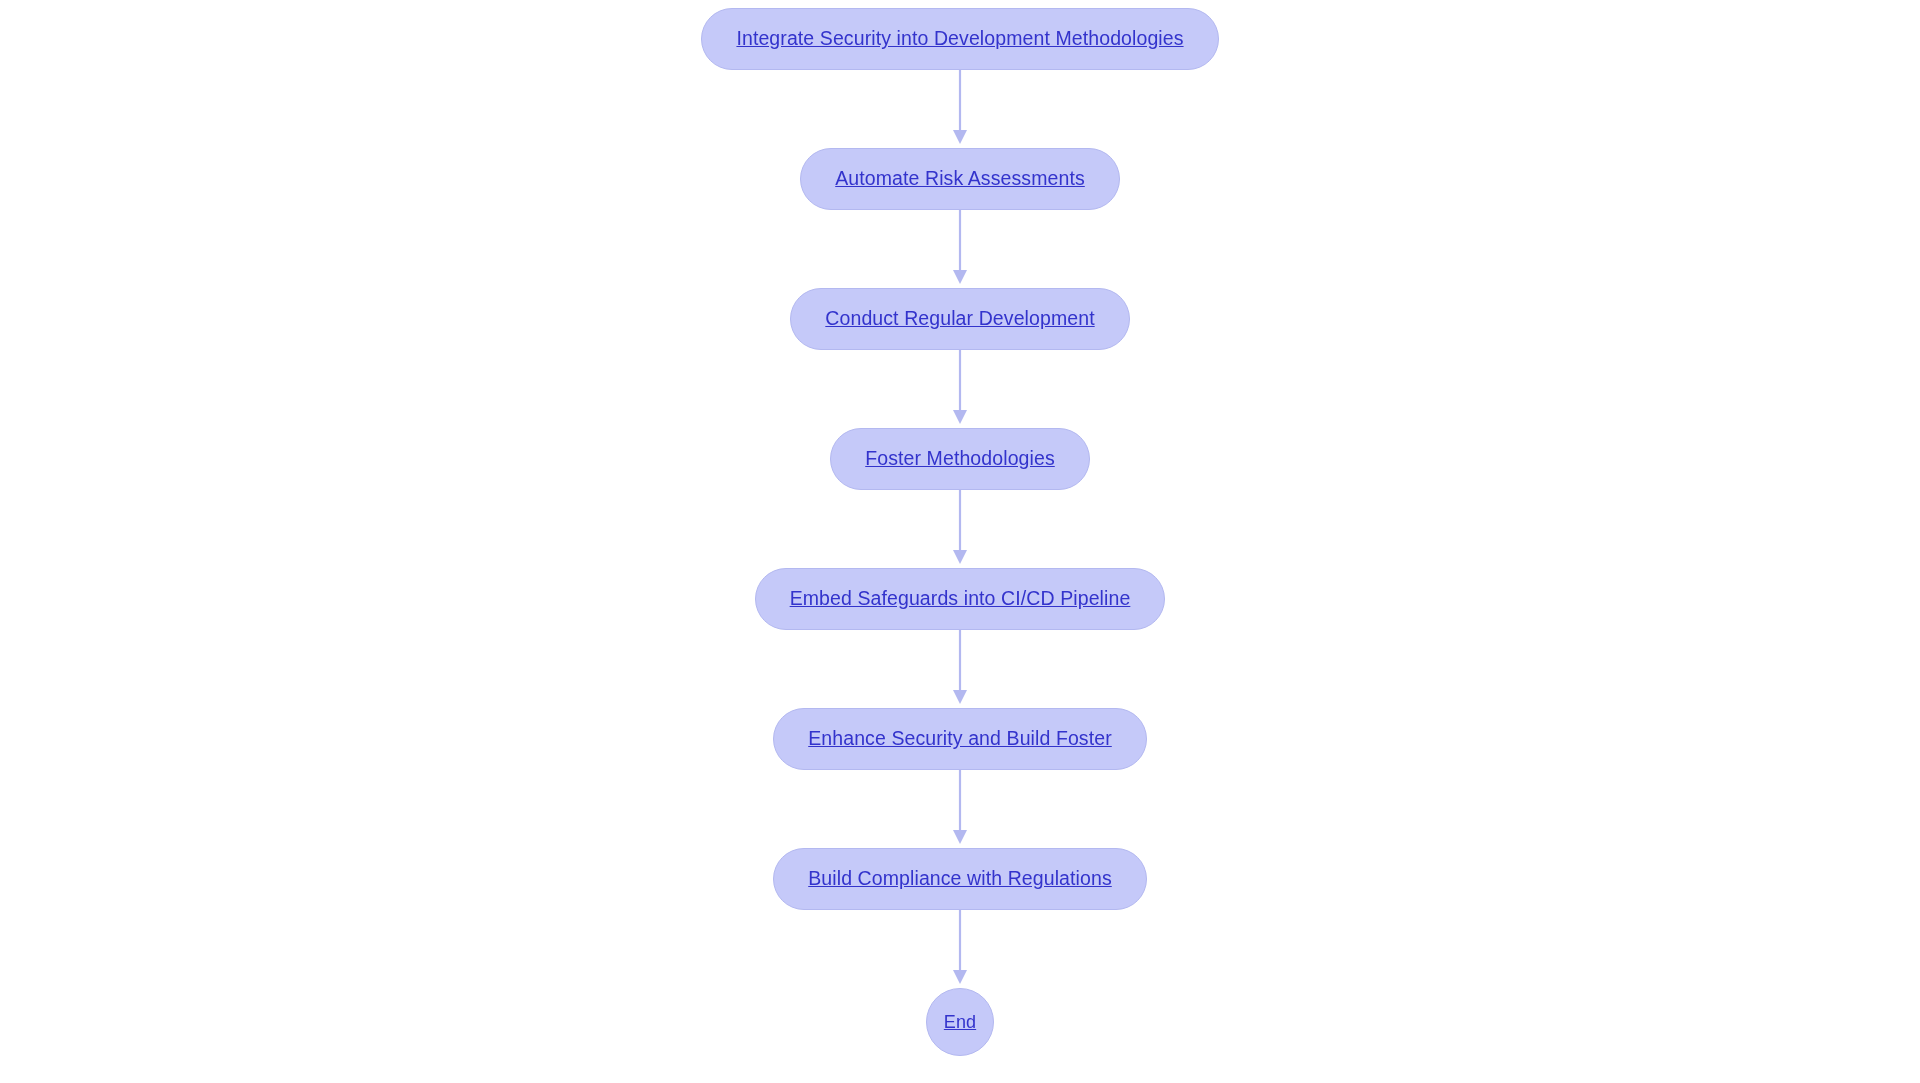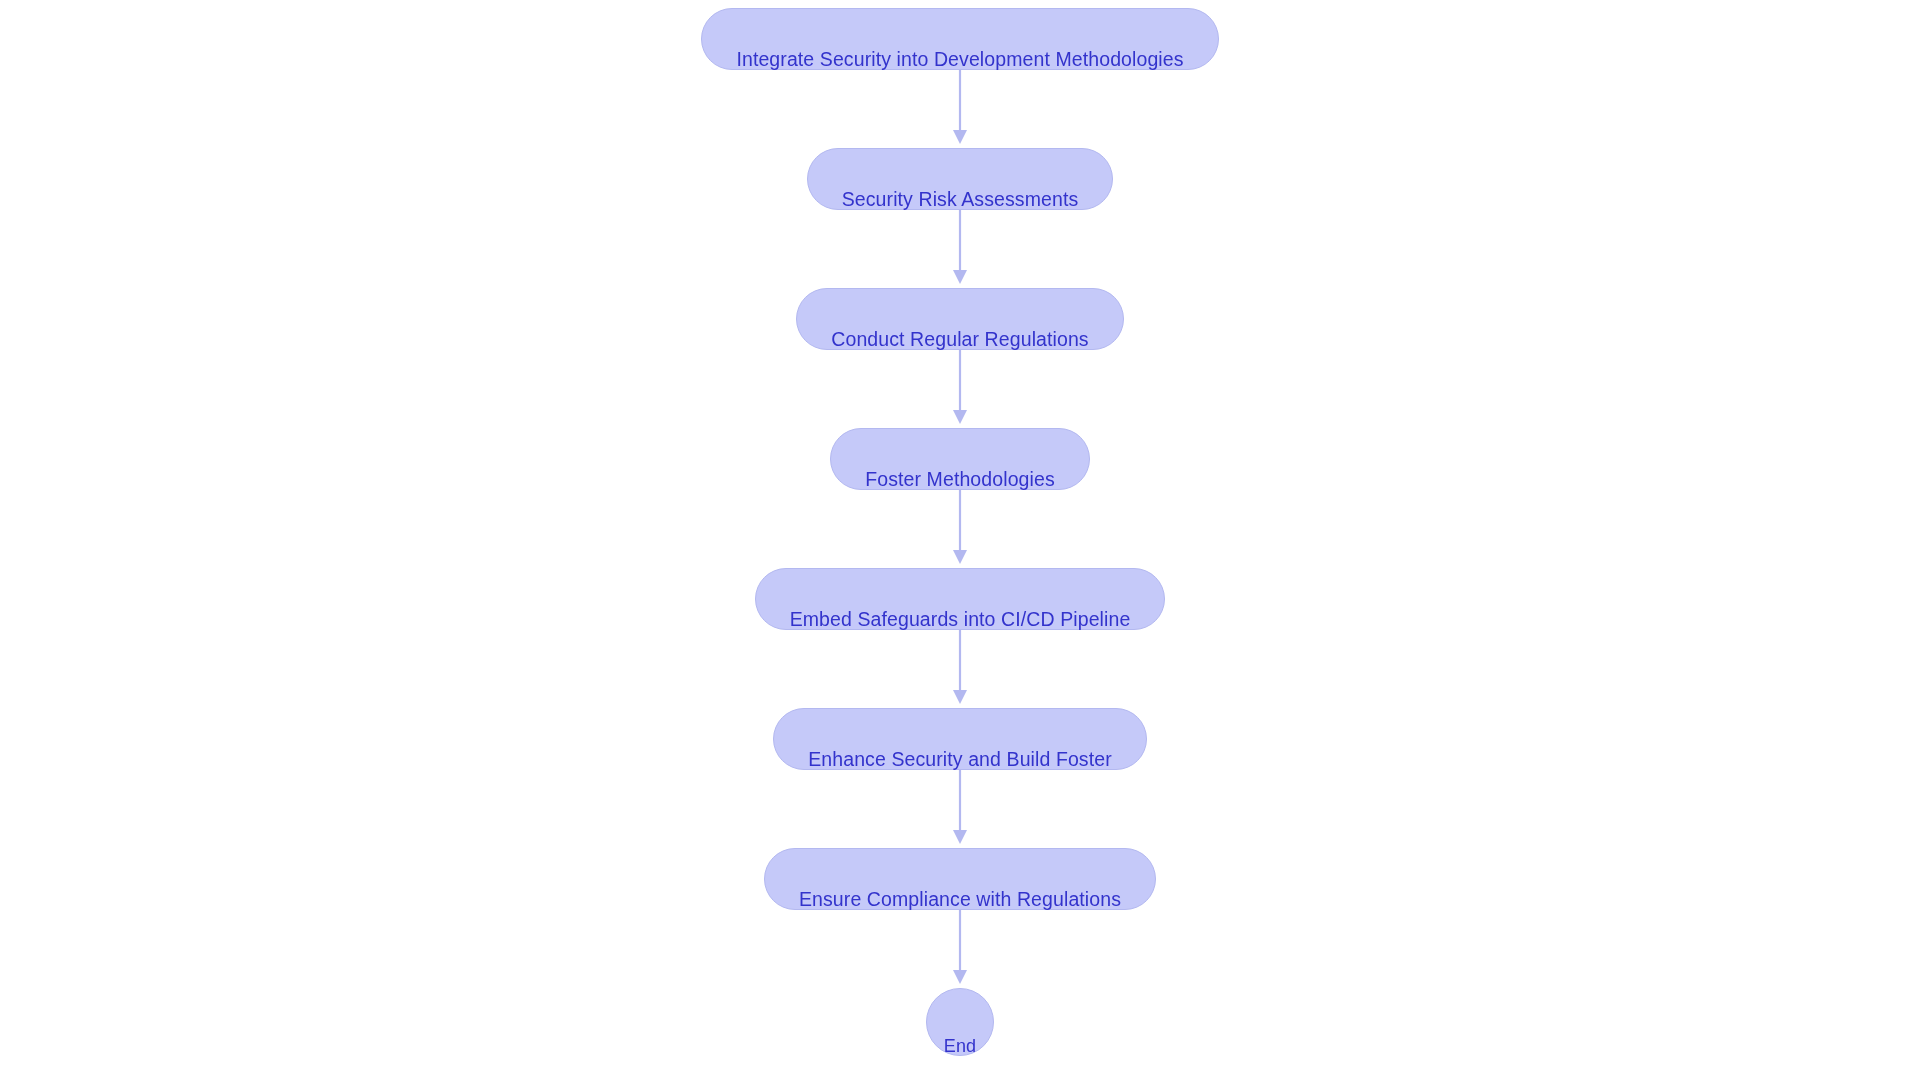--- a/index.html
+++ b/index.html
@@ -29,26 +29,27 @@
     height: 1083px;
     display: flex;
     flex-direction: column;
     align-items: center;
   }
 
   
   .node {
     box-sizing: border-box;
     display: flex;
-    align-items: flex-end;
+    align-items: center;
     justify-content: center;
     background: #c5c9f9;
     border: 1.4px solid #b3b8f0;
     color: #3333cc;
     flex: 0 0 auto;
+    text-decoration: underline;
   }
 
   .node-stadium {
     height: 62px;
     border-radius: 31px;
     padding: 0 34px;
   }
 
   .node-terminator {
     width: 68px;
@@ -96,30 +97,30 @@
     <div class="node node-stadium">
       <span class="node-label">Integrate Security into Development Methodologies</span>
     </div>
 
     <svg class="connector" height="78" viewBox="0 0 22 78">
       <line class="connector-line" x1="11" y1="0" x2="11" y2="64"></line>
       <polygon class="connector-head" points="11,74 4,60 18,60"></polygon>
     </svg>
 
     <div class="node node-stadium">
-      <span class="node-label">Security Risk Assessments</span>
+      <span class="node-label">Automate Risk Assessments</span>
     </div>
 
     <svg class="connector" height="78" viewBox="0 0 22 78">
       <line class="connector-line" x1="11" y1="0" x2="11" y2="64"></line>
       <polygon class="connector-head" points="11,74 4,60 18,60"></polygon>
     </svg>
 
     <div class="node node-stadium">
-      <span class="node-label">Conduct Regular Regulations</span>
+      <span class="node-label">Conduct Regular Development</span>
     </div>
 
     <svg class="connector" height="78" viewBox="0 0 22 78">
       <line class="connector-line" x1="11" y1="0" x2="11" y2="64"></line>
       <polygon class="connector-head" points="11,74 4,60 18,60"></polygon>
     </svg>
 
     <div class="node node-stadium">
       <span class="node-label">Foster Methodologies</span>
     </div>
@@ -141,21 +142,21 @@
     <div class="node node-stadium">
       <span class="node-label">Enhance Security and Build Foster</span>
     </div>
 
     <svg class="connector" height="78" viewBox="0 0 22 78">
       <line class="connector-line" x1="11" y1="0" x2="11" y2="64"></line>
       <polygon class="connector-head" points="11,74 4,60 18,60"></polygon>
     </svg>
 
     <div class="node node-stadium">
-      <span class="node-label">Ensure Compliance with Regulations</span>
+      <span class="node-label">Build Compliance with Regulations</span>
     </div>
 
     <svg class="connector" height="78" viewBox="0 0 22 78">
       <line class="connector-line" x1="11" y1="0" x2="11" y2="64"></line>
       <polygon class="connector-head" points="11,74 4,60 18,60"></polygon>
     </svg>
 
     <div class="node node-terminator">
       <span class="node-label">End</span>
     </div>

